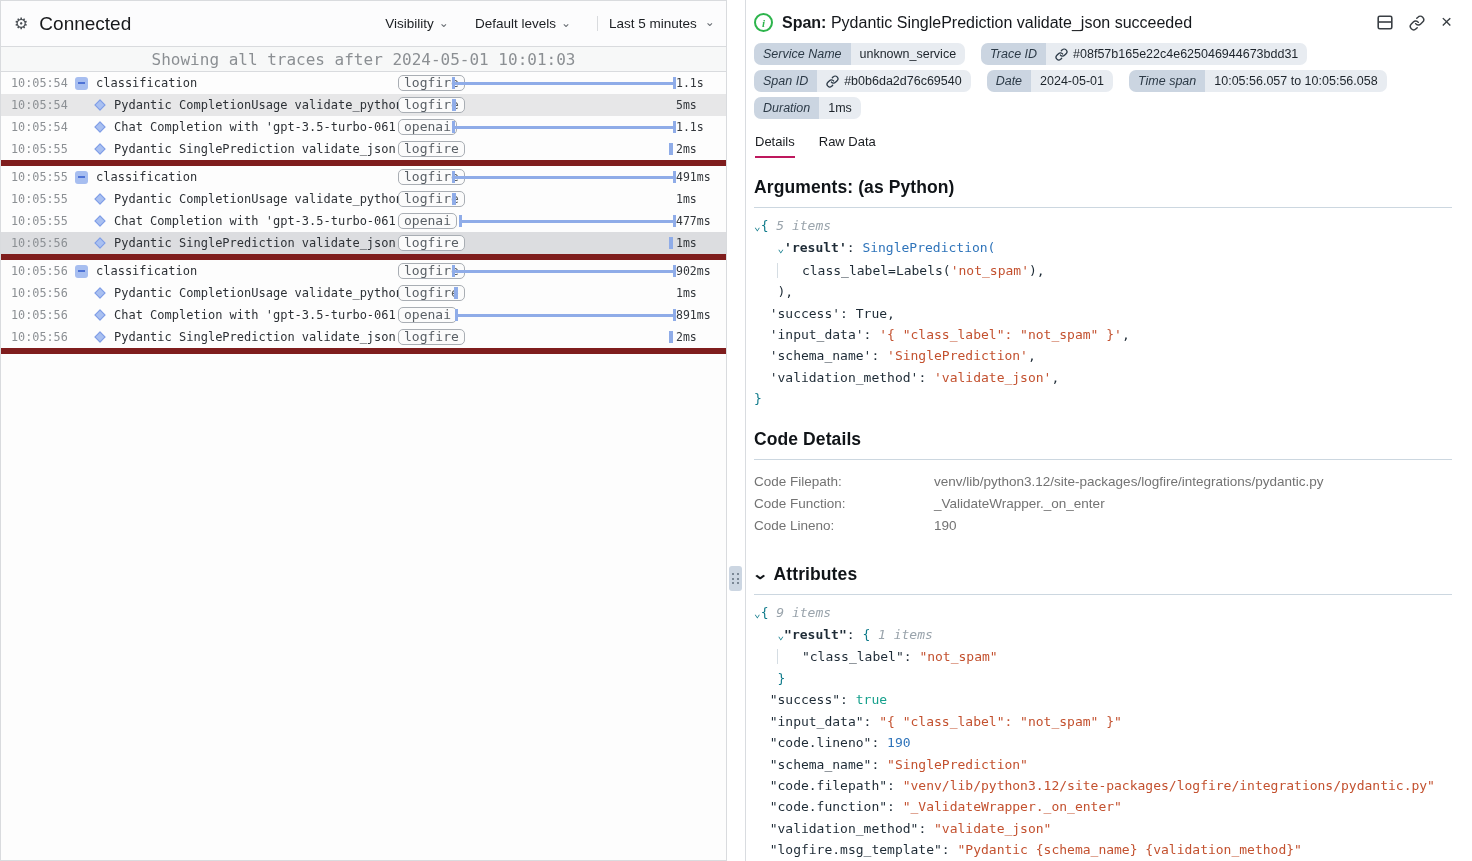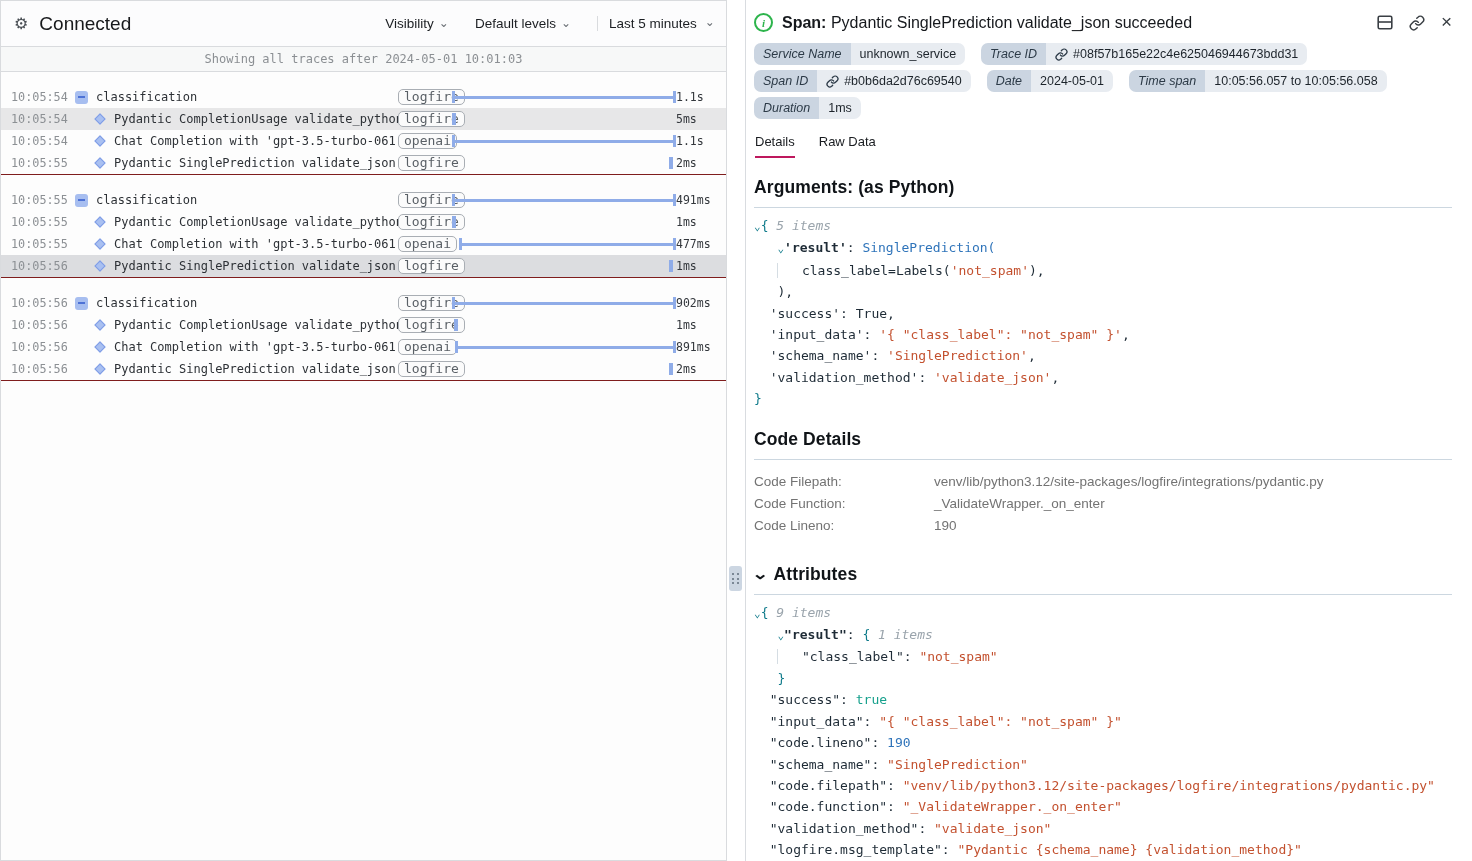--- a/index.html
+++ b/index.html
@@ -15,22 +15,22 @@
   .gear { font-size:16px; color:#4a4f55; line-height:1; }
   .connected { font-size:19px; color:#17191c; }
   .topbar-right { display:flex; align-items:center; }
   .dd { font-size:13.5px; color:#1b1e22; display:flex; align-items:center; gap:5px;
     margin-right:26px; cursor:pointer; }
   .dd-chev { color:#6a6f75; font-size:12px; transform:translateY(-1px); }
   .time-cell { width:129px; border-left:1px solid #d9dbde; display:flex; align-items:flex-start;
     justify-content:center; gap:8px; font-size:13.5px; color:#1b1e22; cursor:pointer; }
   .subheader { height:25px; border-bottom:1px solid #d9dbde; background:#f7f8f8;
     display:flex; align-items:center; justify-content:center;
-    font-family:"DejaVu Sans Mono", monospace; font-size:12px; color:#8b8f93; }
-  .trace-group { border-bottom:1px solid #7f1d1d;margin-top:14px; }
+    font-family:"DejaVu Sans Mono", monospace; font-size:16px; color:#8b8f93; }
+  .trace-group { border-bottom:6px solid #7f1d1d; }
   .trow { display:flex; align-items:center; height:22px; padding:0 4px 0 10px;
     font-family:"DejaVu Sans Mono", monospace; font-size:12px; color:#2d3136; cursor:pointer; }
   .trow.hover { background:#e7e7e8; }
   .trow.selected { background:#dcdde0; }
   .t-time { width:58px; flex:none; color:#8c9094; font-size:11.8px; }
   .collapse-icon { width:13px; height:13px; border-radius:3px; background:#a7bef0; flex:none;
     margin:0 8px 0 6px; position:relative; }
   .collapse-icon::after { content:""; position:absolute; left:3px; top:5.5px; width:7px;
     height:2px; background:#4d72d6; }
   .diamond-icon { width:8px; height:8px; flex:none; margin:0 10px 0 27px;

